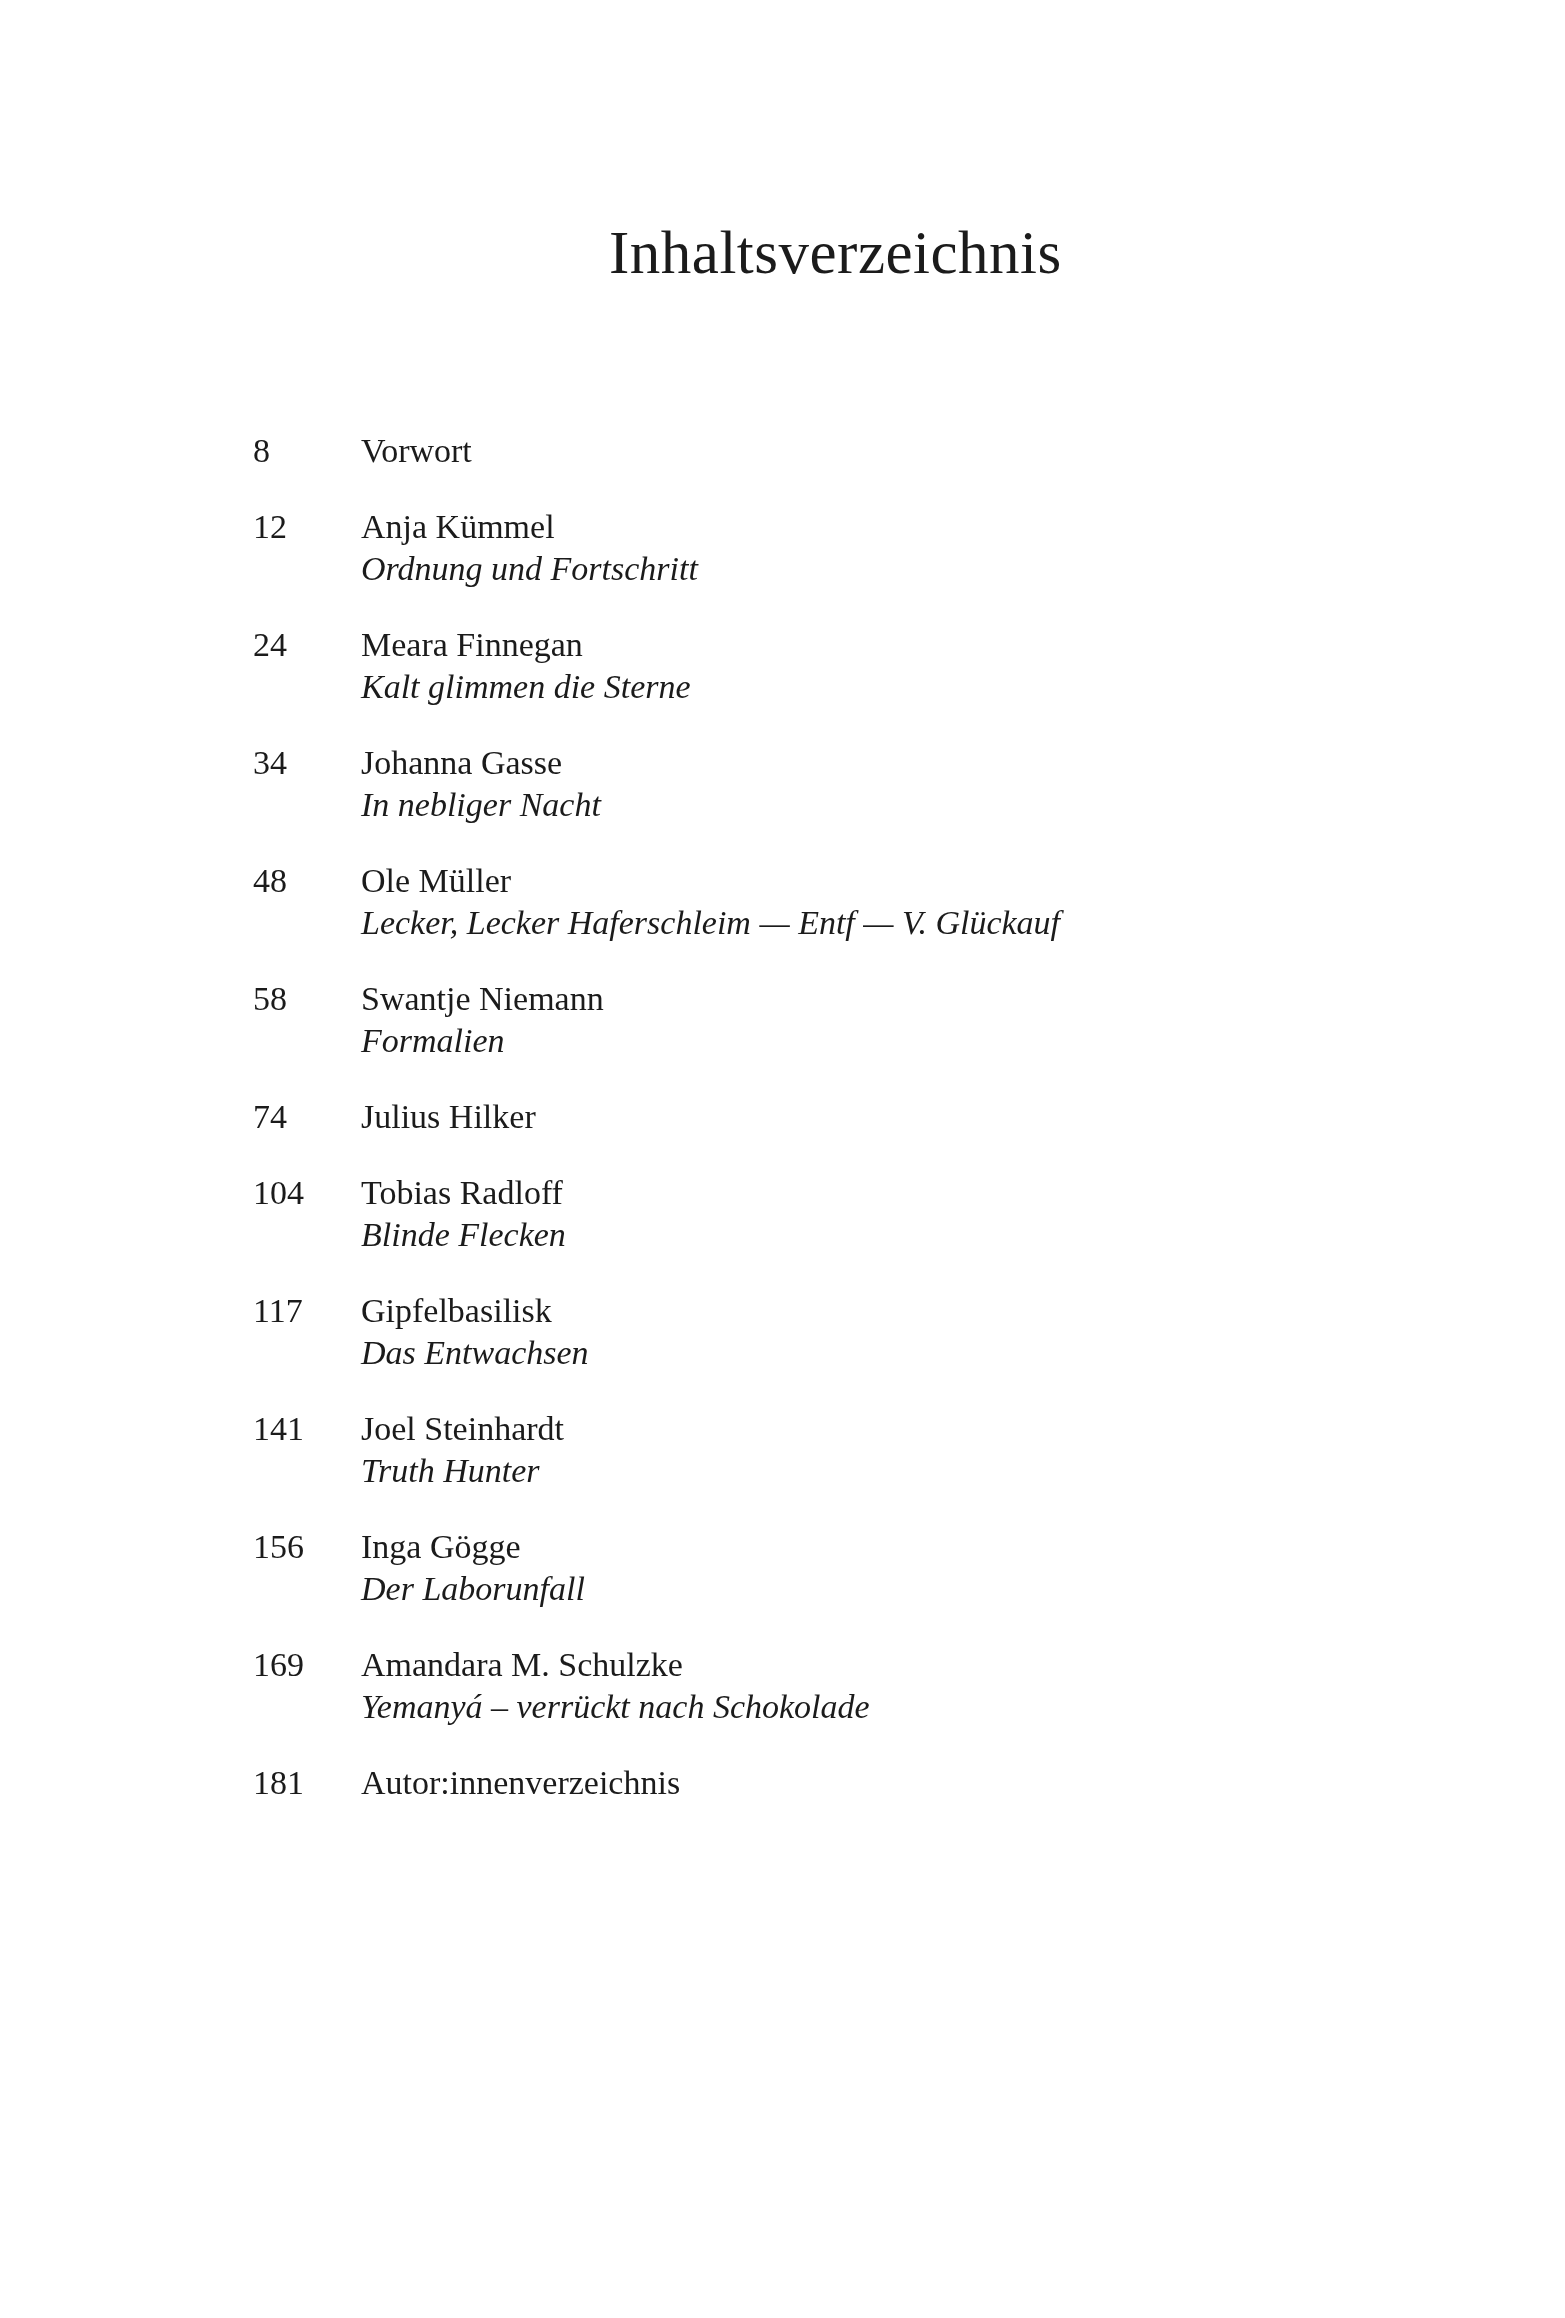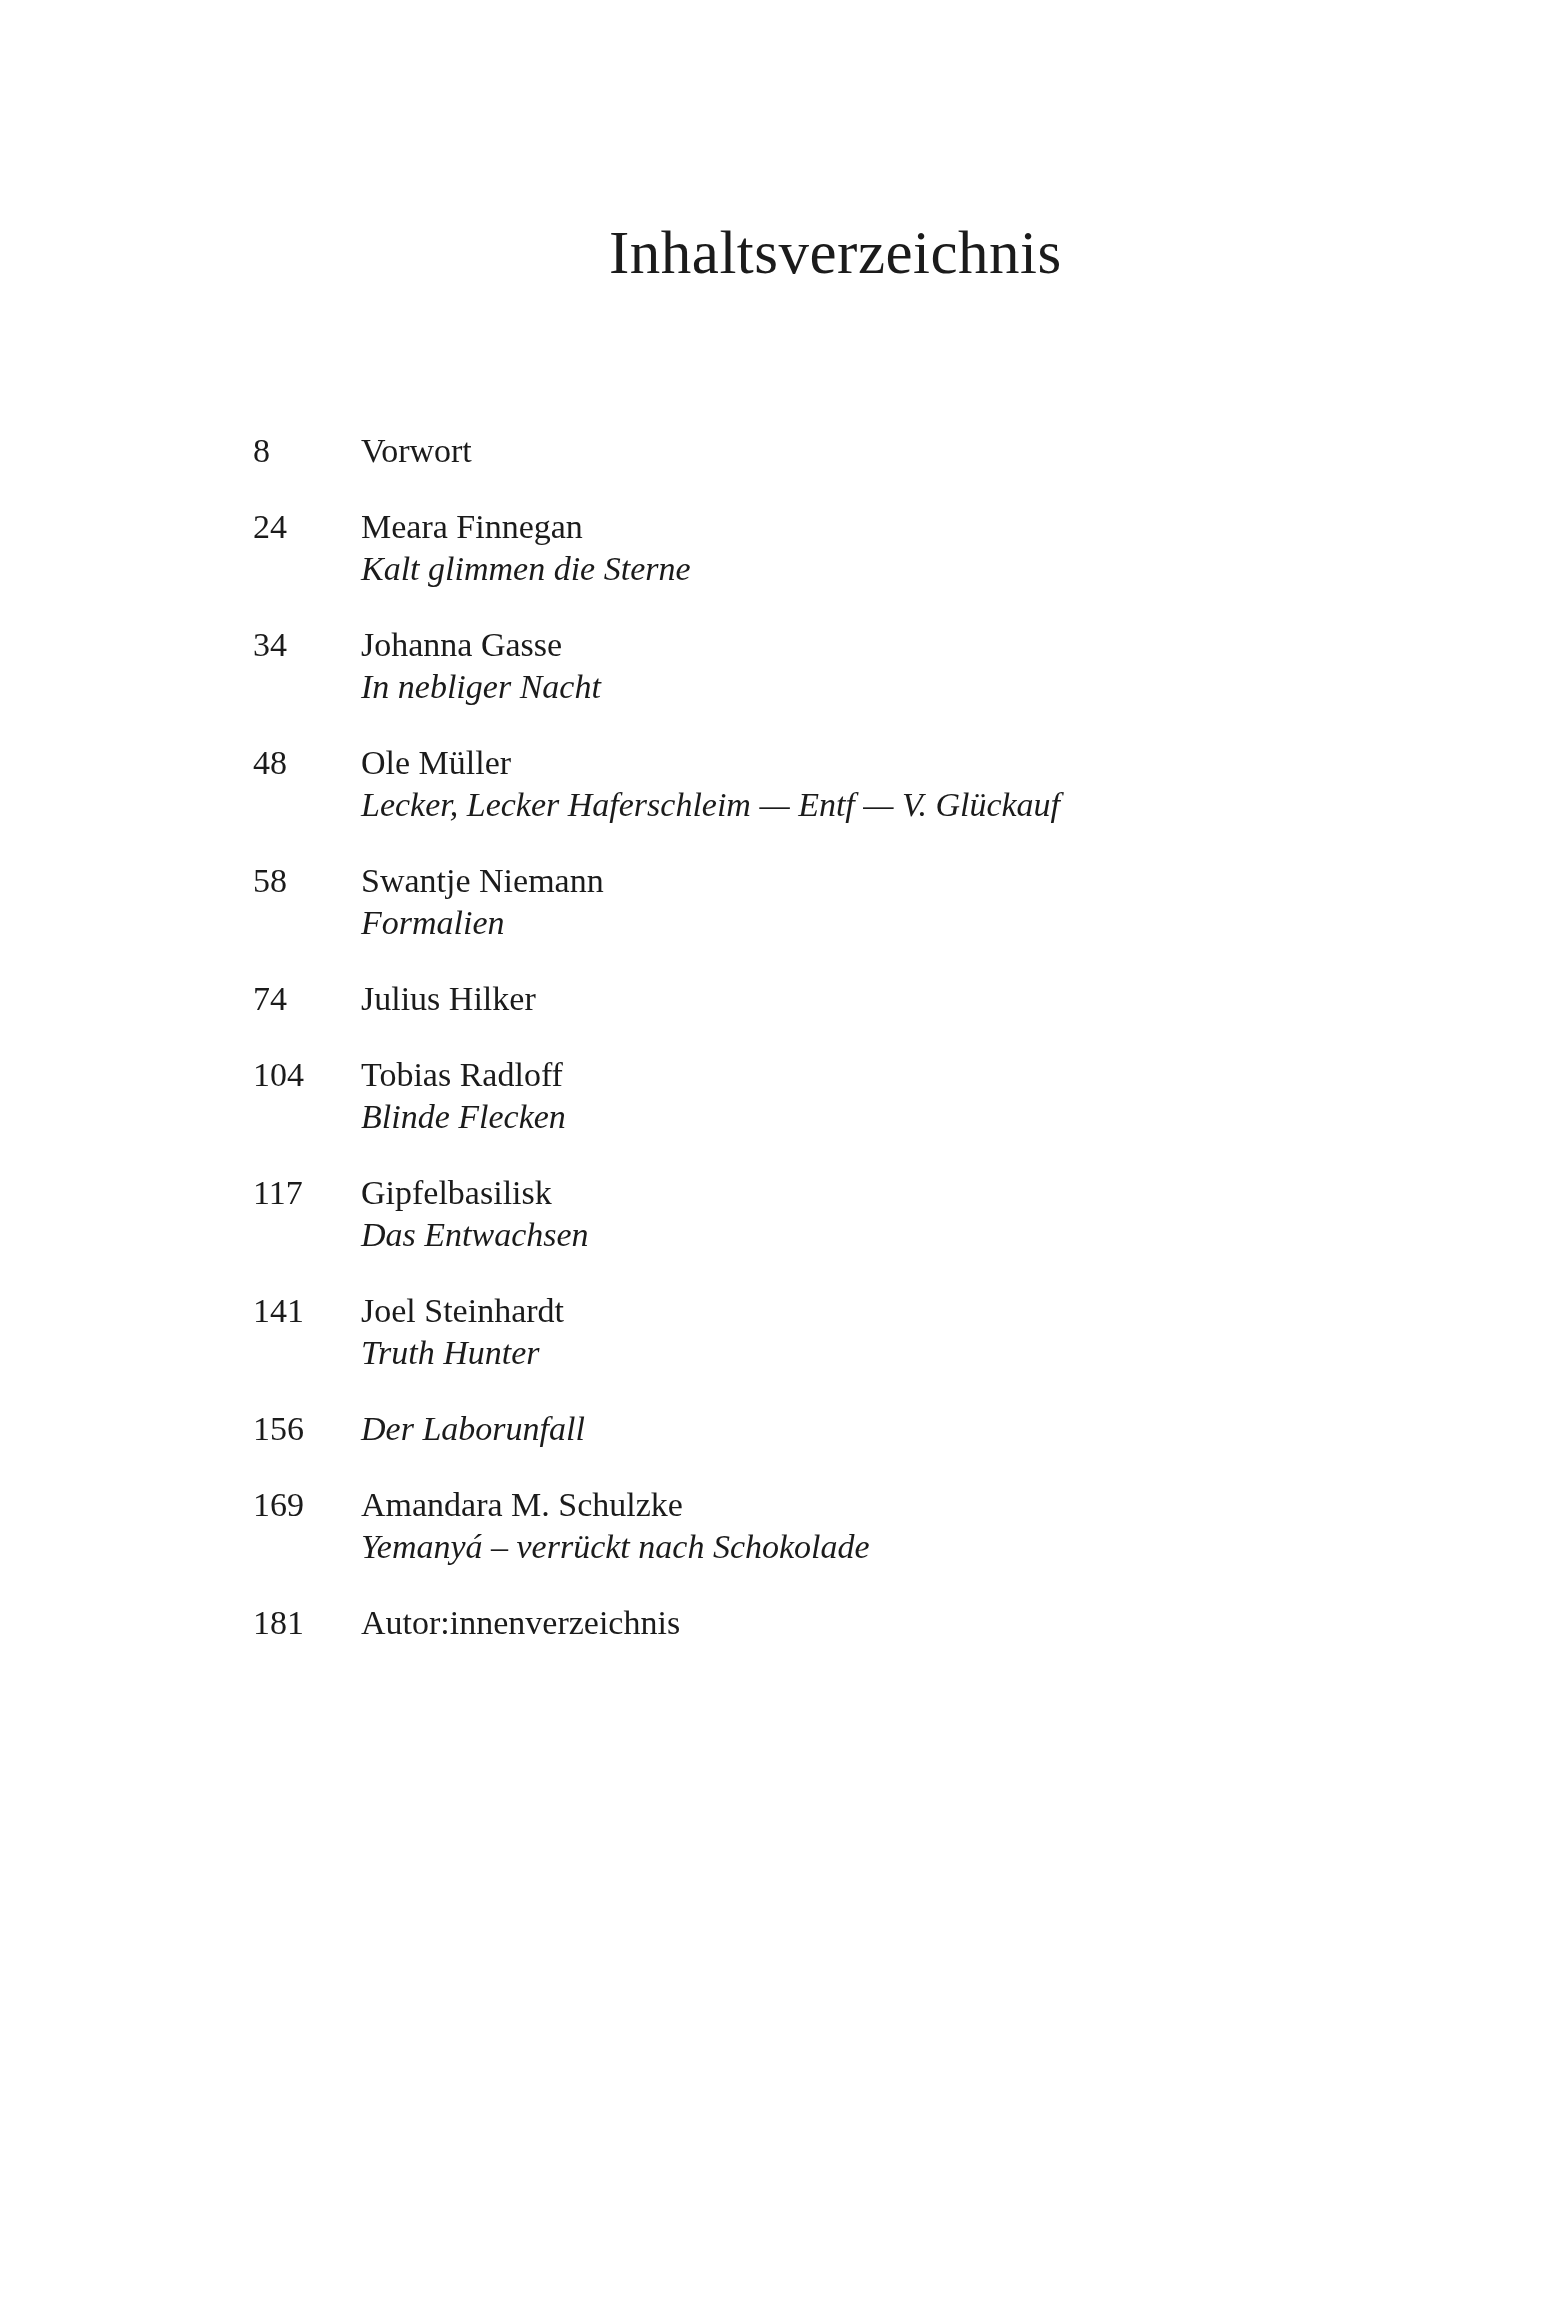--- a/index.html
+++ b/index.html
@@ -72,20 +72,27 @@
   <h1 class="title">Inhaltsverzeichnis</h1>
   <div class="toc" id="toc-list">
   <div class="entry">
     <span class="num">8</span>
     <span class="text">
       <span class="name">Vorwort</span>
 
     </span>
   </div>
 
+  <div class="entry">
+    <span class="num">12</span>
+    <span class="text">
+      <span class="name">Anja Kümmel</span>
+      <span class="subtitle">Ordnung und Fortschritt</span>
+    </span>
+  </div>
 
   <div class="entry">
     <span class="num">24</span>
     <span class="text">
       <span class="name">Meara Finnegan</span>
       <span class="subtitle">Kalt glimmen die Sterne</span>
     </span>
   </div>
 
   <div class="entry">
@@ -141,20 +148,21 @@
     <span class="num">141</span>
     <span class="text">
       <span class="name">Joel Steinhardt</span>
       <span class="subtitle">Truth Hunter</span>
     </span>
   </div>
 
   <div class="entry">
     <span class="num">156</span>
     <span class="text">
+      <span class="name">Inga Gögge</span>
       <span class="subtitle">Der Laborunfall</span>
     </span>
   </div>
 
   <div class="entry">
     <span class="num">169</span>
     <span class="text">
       <span class="name">Amandara M. Schulzke</span>
       <span class="subtitle">Yemanyá – verrückt nach Schokolade</span>
     </span>

